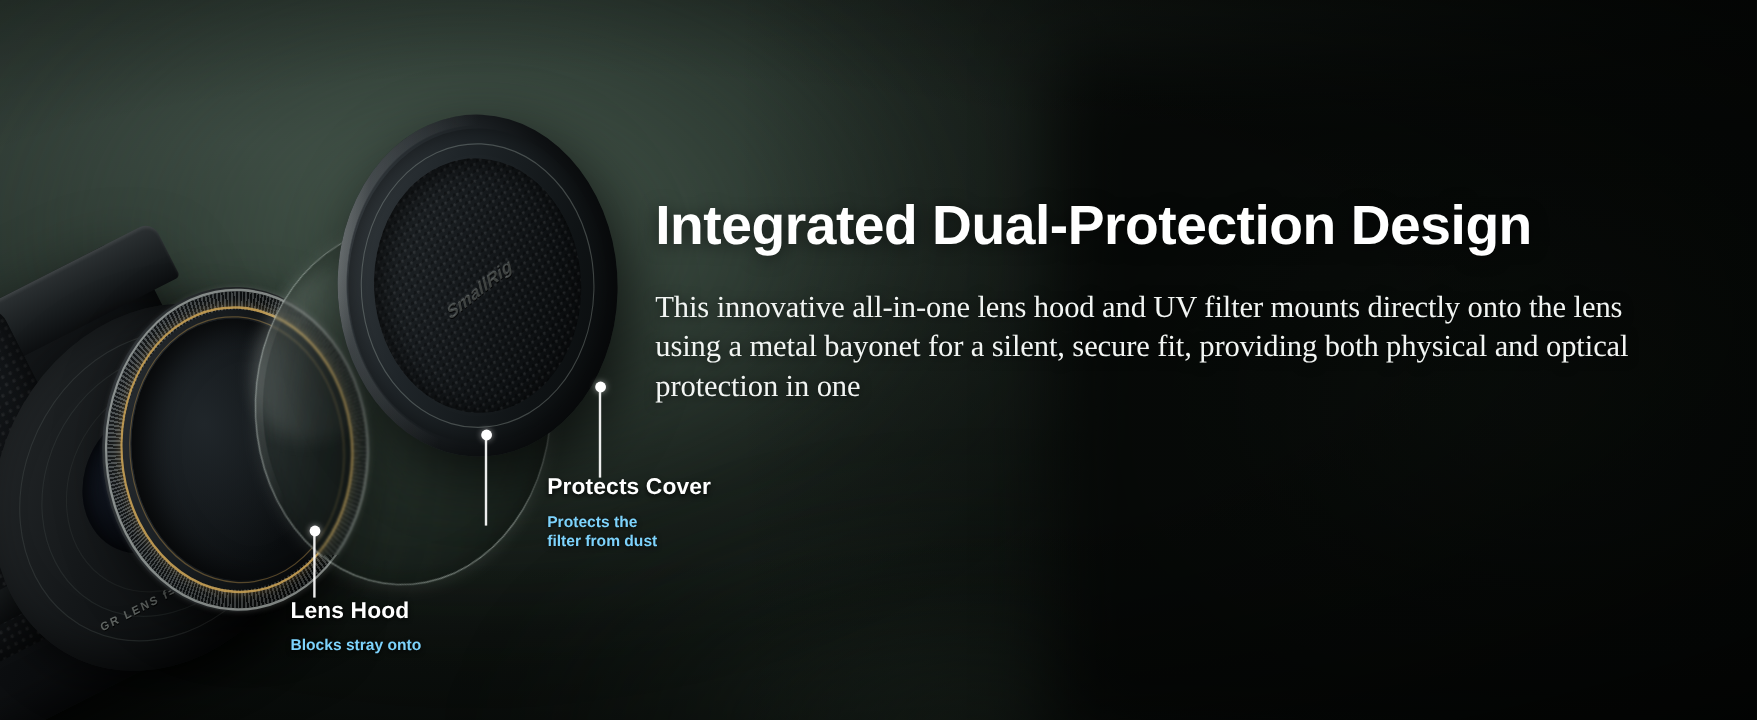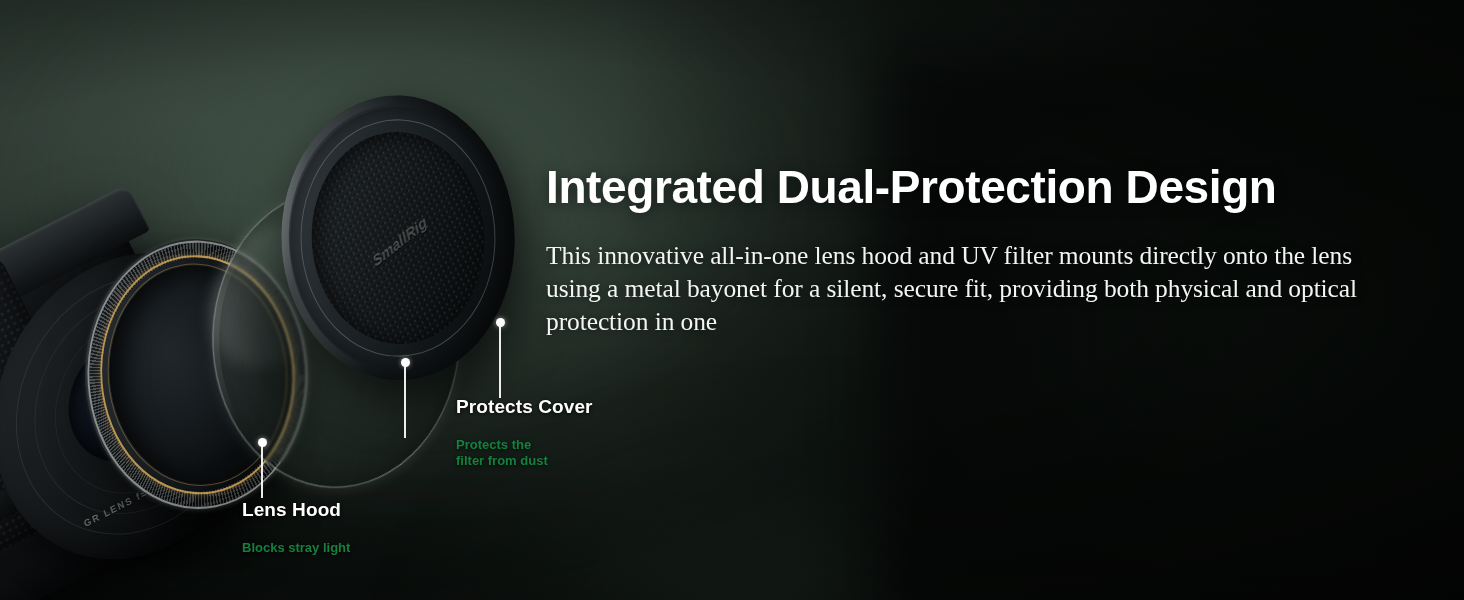--- a/index.html
+++ b/index.html
@@ -318,22 +318,22 @@
 
   
   .callout { position:absolute; }
   .callout .c-title {
     font-size:19px; font-weight:700; color:#ffffff;
     letter-spacing:0.1px; line-height:1.2;
     text-shadow:0 1px 4px rgba(0,0,0,0.85);
     white-space:nowrap;
   }
   .callout .c-sub {
-    margin-top:18px;
-    font-size:13px; font-weight:600; color:#15803d;
+    margin-top:8px;
+    font-size:13px; font-weight:600; color:#7dd3fc;
     line-height:1.28;
     text-shadow:0 1px 4px rgba(0,0,0,0.85);
     white-space:pre-line;
   }
 
   
   .copy {
     position:absolute; right:52px; top:162px; width:866px;
   }
   .headline {
@@ -417,21 +417,21 @@
     <div class="dot"></div>
     <div class="line" style="height:73px;"></div>
   </div>
   <div class="leader" style="left:500px; top:322px;">
     <div class="dot"></div>
     <div class="line" style="height:73px;"></div>
   </div>
 
   <div class="callout" style="left:242px; top:499px;">
     <div class="c-title">Lens Hood</div>
-    <div class="c-sub">Blocks stray light</div>
+    <div class="c-sub">Blocks stray onto</div>
   </div>
 
 
   <div class="callout" style="left:456px; top:396px;">
     <div class="c-title">Protects Cover</div>
     <div class="c-sub">Protects the
 filter from dust</div>
   </div>
 
   <div class="copy">

